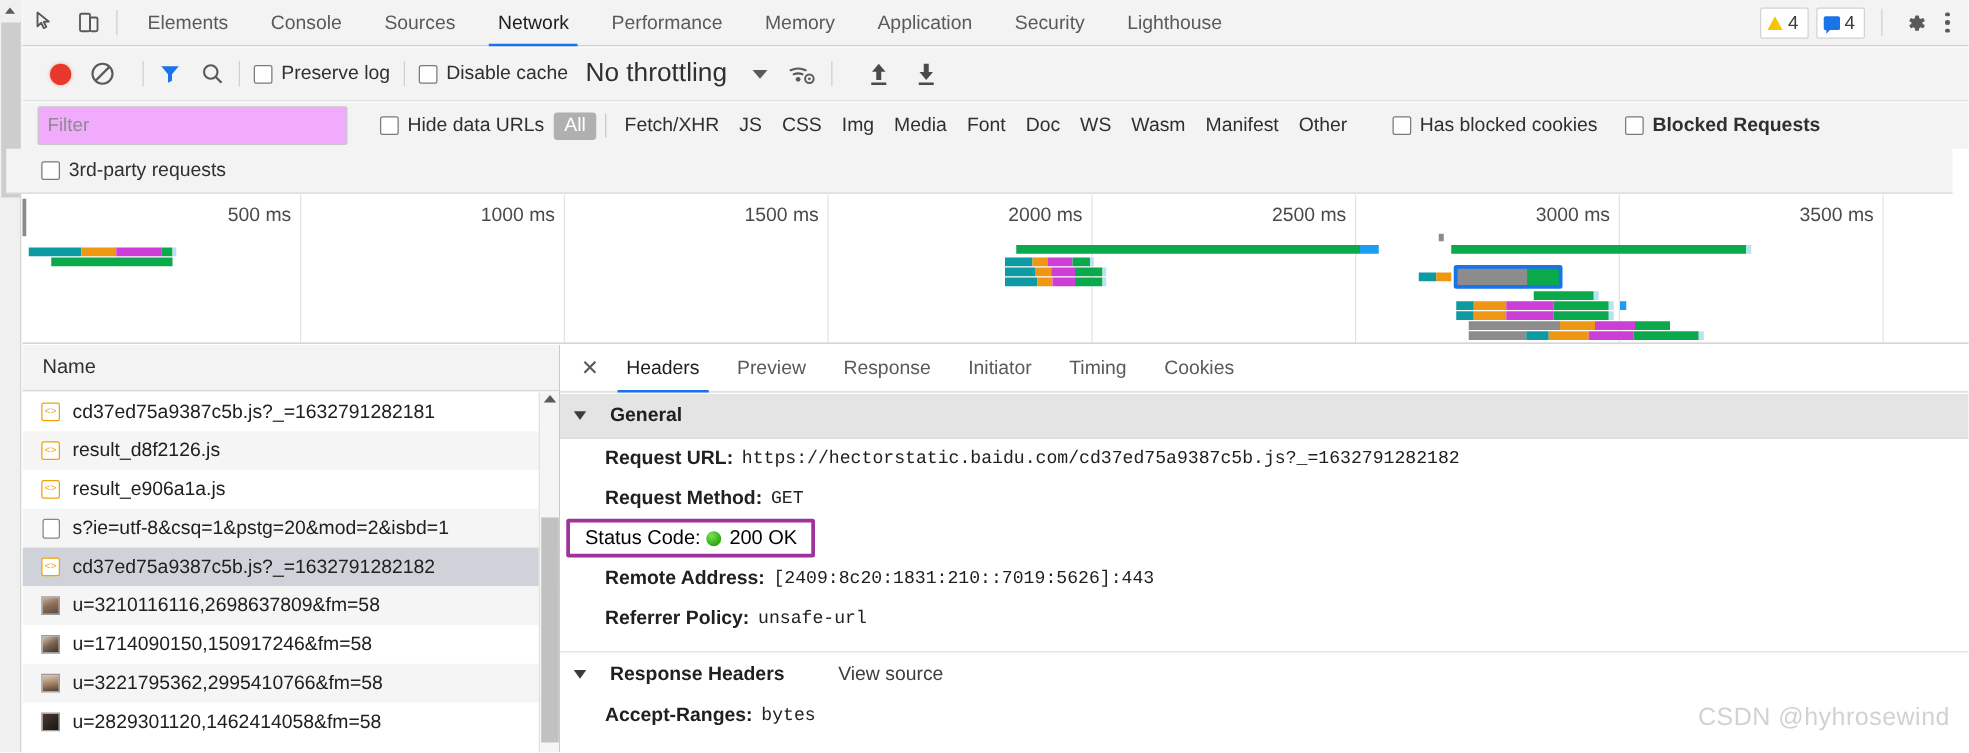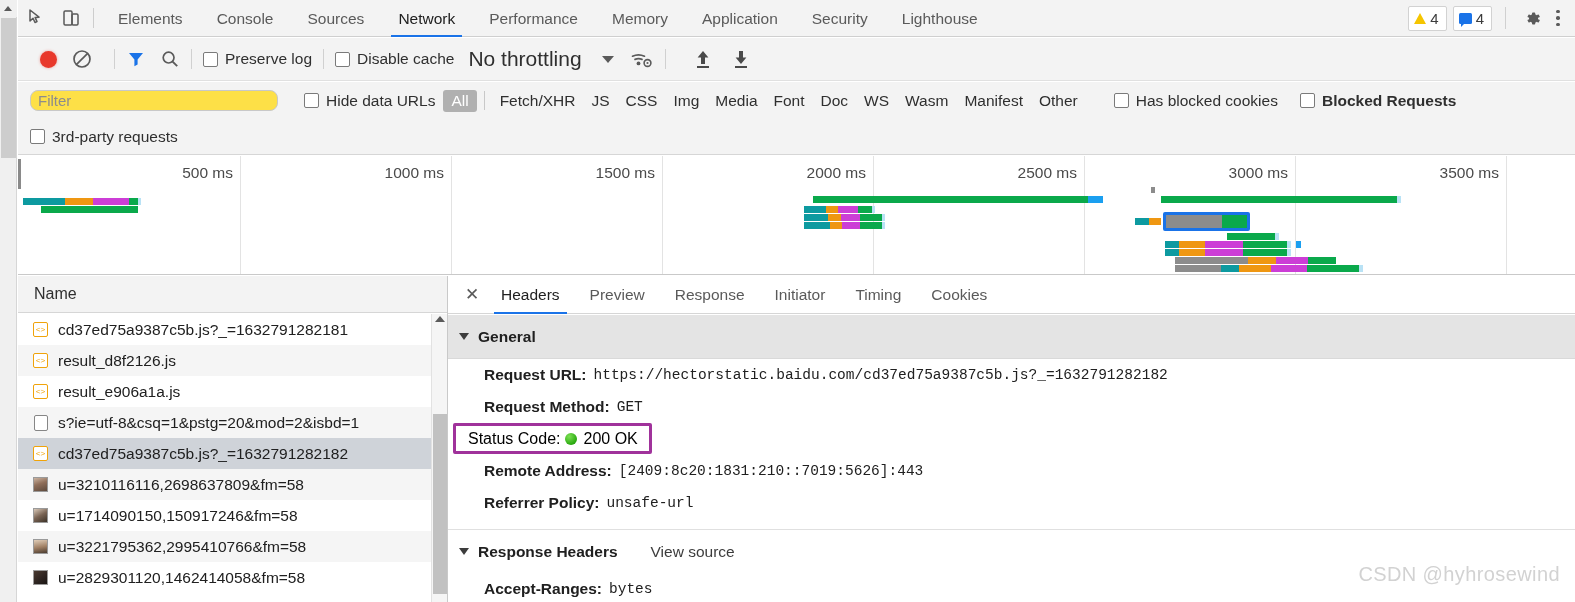--- a/index.html
+++ b/index.html
@@ -117,38 +117,38 @@
   }
   .wifi { width: 24px; height: 22px; margin-left: 16px; cursor: pointer; }
   .arrow-btn { width: 24px; height: 24px; margin-left: 14px; cursor: pointer; }
 
   
   .filterbar {
     position: absolute; left: 18px; top: 82px; width: 1557px; height: 37px;
     background: #f3f3f3; display: flex; align-items: center; padding-left: 12px;
   }
   .filter-input {
-    width: 248px; height: 21px; border: 1px solid #c8c8c8; border-radius: 8px;
-    background: #fde047; font-size: 15px; color: #202020; padding: 0 7px;
+    width: 248px; height: 31px; border: 1px solid #c8c8c8; border-radius: 2px;
+    background: #f0abfc; font-size: 15px; color: #202020; padding: 0 7px;
     font-family: "Liberation Sans", sans-serif; outline: none;
   }
   .filter-input::placeholder { color: #8c8c8c; }
   .ftypes { display: flex; align-items: center; margin-left: 8px; }
   .ftype {
     font-size: 15.5px; color: #2f2f2f; padding: 2px 8px; border-radius: 3px;
     cursor: pointer; white-space: nowrap;
   }
   .ftype.sel { background: #b0b0b0; color: #fff; }
   .f-sep { width: 1px; height: 19px; background: #c8c8c8; margin: 0 7px; }
 
   
   .thirdparty {
-    position: absolute; left: 18px; top: 119px; width: 1557px; height: 36px;
+    position: absolute; left: 5px; top: 119px; width: 1557px; height: 36px;
     background: #f3f3f3; border-bottom: 1px solid #d6d6d6;
-    display: flex; align-items: center; padding-left: 12px;
+    display: flex; align-items: center; padding-left: 28px;
   }
 
   
   .overview {
     position: absolute; left: 18px; top: 156px; width: 1557px; height: 119px;
     background: #fff; border-bottom: 1px solid #c9c9c9;
   }
   .ruler { position: absolute; inset: 0; }
   .ruler .tickline {
     position: absolute; top: 0; bottom: 0; width: 1px; background: #e3e3e3;
@@ -245,22 +245,22 @@
   .dtab {
     padding: 0 15px; height: 38px; line-height: 38px; font-size: 15.5px;
     color: #5a5a5a; cursor: pointer; position: relative; white-space: nowrap;
   }
   .dtab.active { color: #202020; }
   .dtab.active::after {
     content: ""; position: absolute; left: 8px; right: 8px; bottom: 0;
     height: 2.5px; background: #1a73e8;
   }
   .sec-header {
-    height: 44px; background: #e4e4e4; display: flex; align-items: center;
-    padding-left: 11px; gap: 9px; cursor: pointer;
+    height: 36px; background: #e4e4e4; display: flex; align-items: center;
+    padding-left: 11px; gap: 19px; cursor: pointer;
     border-bottom: 1px solid #d9d9d9;
   }
   .tri-dn {
     width: 0; height: 0; border-left: 5.5px solid transparent;
     border-right: 5.5px solid transparent; border-top: 7px solid #3c3c3c;
   }
   .sec-title { font-size: 15.5px; font-weight: bold; color: #202020; }
   .view-src {
     font-size: 15.5px; color: #3c3c3c; margin-left: 24px; cursor: pointer;
   }

